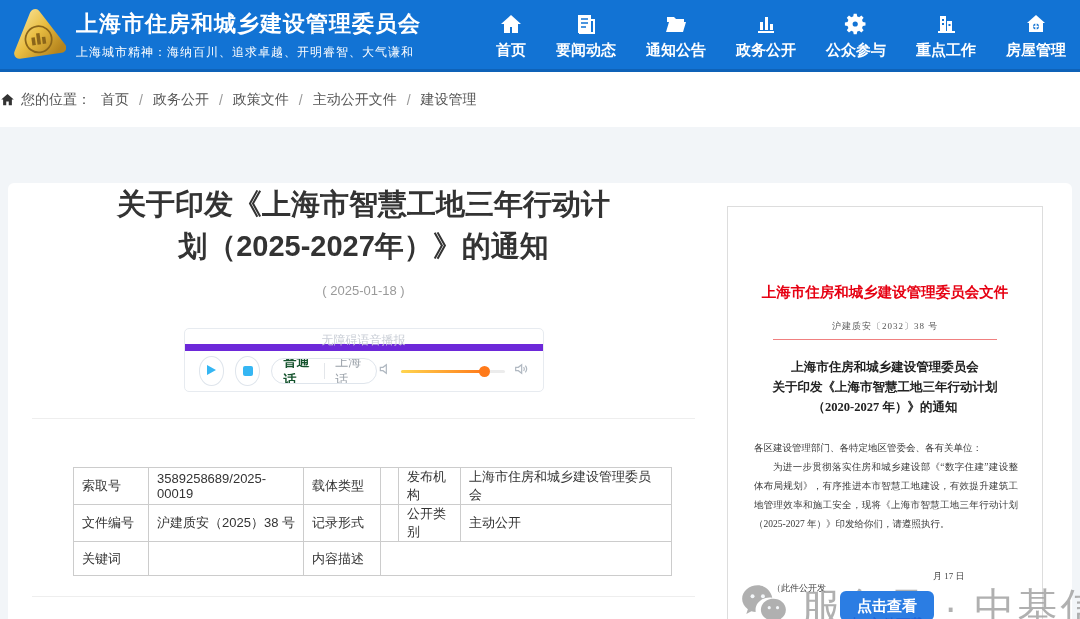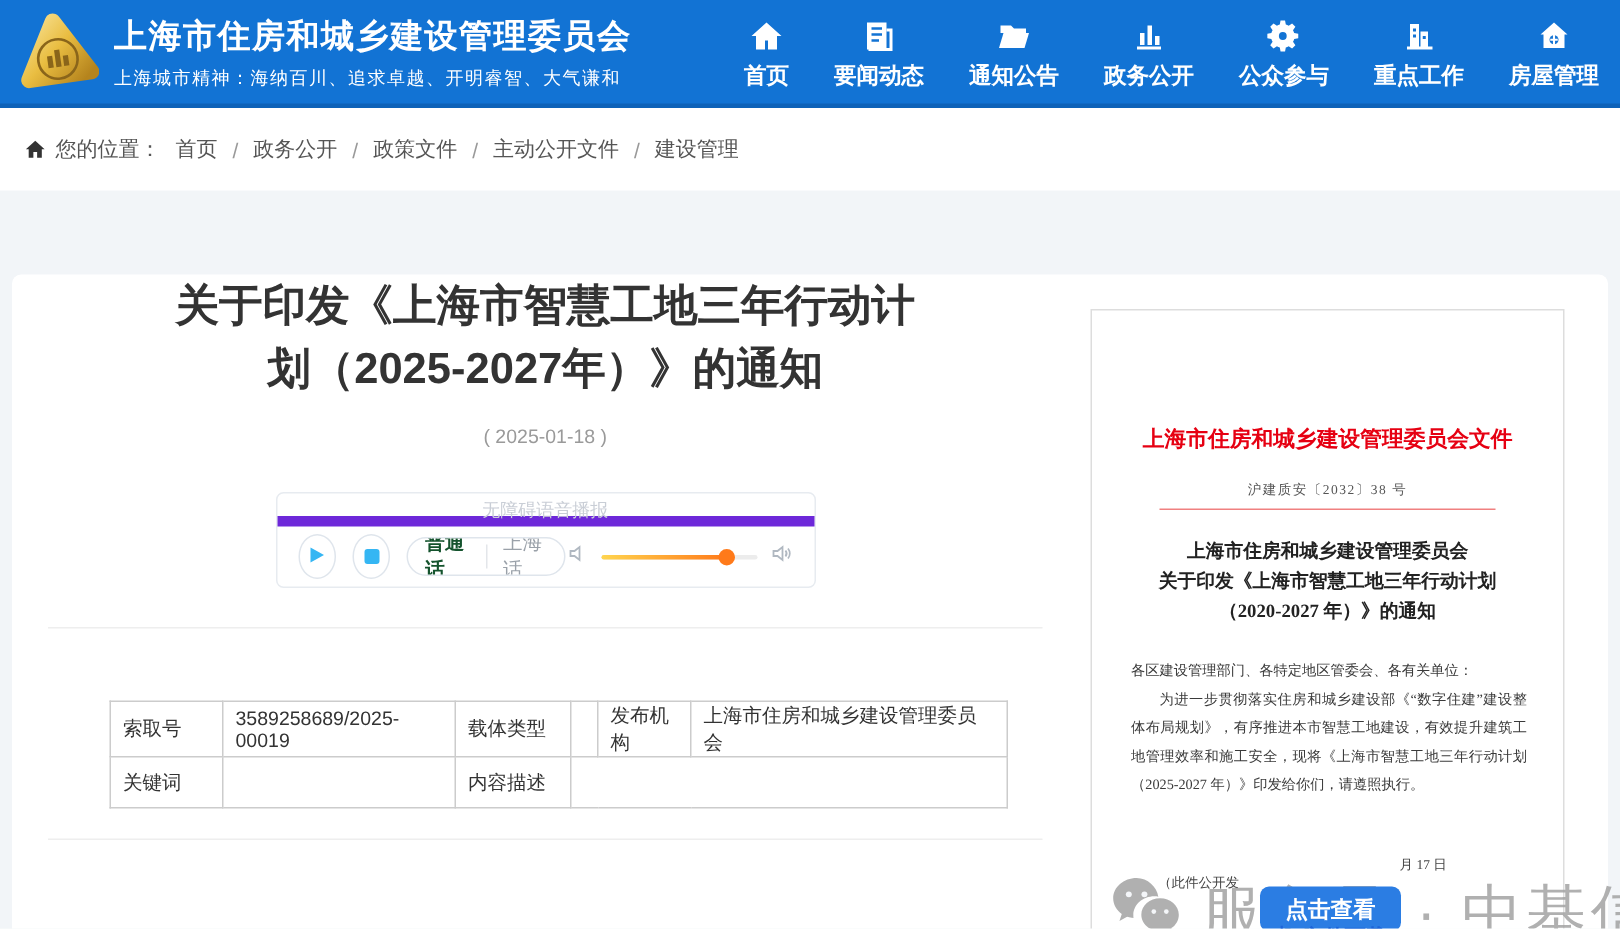--- a/index.html
+++ b/index.html
@@ -14,21 +14,21 @@
   .site-title { font-size:22px; font-weight:bold; letter-spacing:1px; }
   .site-slogan { font-size:12px; margin-top:5px; letter-spacing:1px; }
   .nav { margin-left:auto; display:flex; gap:30px; }
   .nav-item { display:flex; flex-direction:column; align-items:center; gap:5px;
     color:#fff; cursor:pointer; padding-top:2px; }
   .nav-item .nicon { width:24px; height:24px; }
   .nav-item .nlabel { font-size:15px; font-weight:bold; white-space:nowrap; }
 
   
   .crumbbar { height:55px; background:#fff; display:flex; align-items:center;
-    padding-left:16px; font-size:14px; color:#555; }
+    padding-left:0; font-size:14px; color:#555; }
   .crumbbar .bicon { width:15px; height:15px; margin-right:6px; }
   .crumb-link { color:#555; margin:0 10px; cursor:pointer; }
   .crumb-link:first-of-type { margin-left:8px; }
   .crumb-sep { color:#999; }
 
   
   .card { position:relative; margin:20px 8px 0; background:#fff;
     border-radius:6px 6px 0 0; height:472px; }
   .left-col { width:687px; padding-left:24px; }
   .doc-title { width:640px; margin:56px auto 0; text-align:center; color:#333;
@@ -267,20 +267,28 @@
       <tbody>
           <tr>
         <td class="lbl">索取号</td>
         <td class="v1">3589258689/2025-00019</td>
         <td class="lbl2">载体类型</td>
         <td class="v2"></td>
         <td class="lbl3">发布机构</td>
         <td class="v3">上海市住房和城乡建设管理委员会</td>
       </tr>
       <tr>
+        <td class="lbl">文件编号</td>
+        <td class="v1">沪建质安（2025）38 号</td>
+        <td class="lbl2">记录形式</td>
+        <td class="v2"></td>
+        <td class="lbl3">公开类别</td>
+        <td class="v3">主动公开</td>
+      </tr>
+      <tr>
         <td class="lbl">关键词</td>
         <td class="v1"></td>
         <td class="lbl2">内容描述</td>
         <td colspan="3"></td>
       </tr>
     </tbody>
       </table>
 
     <hr class="divider2">
   </div>

